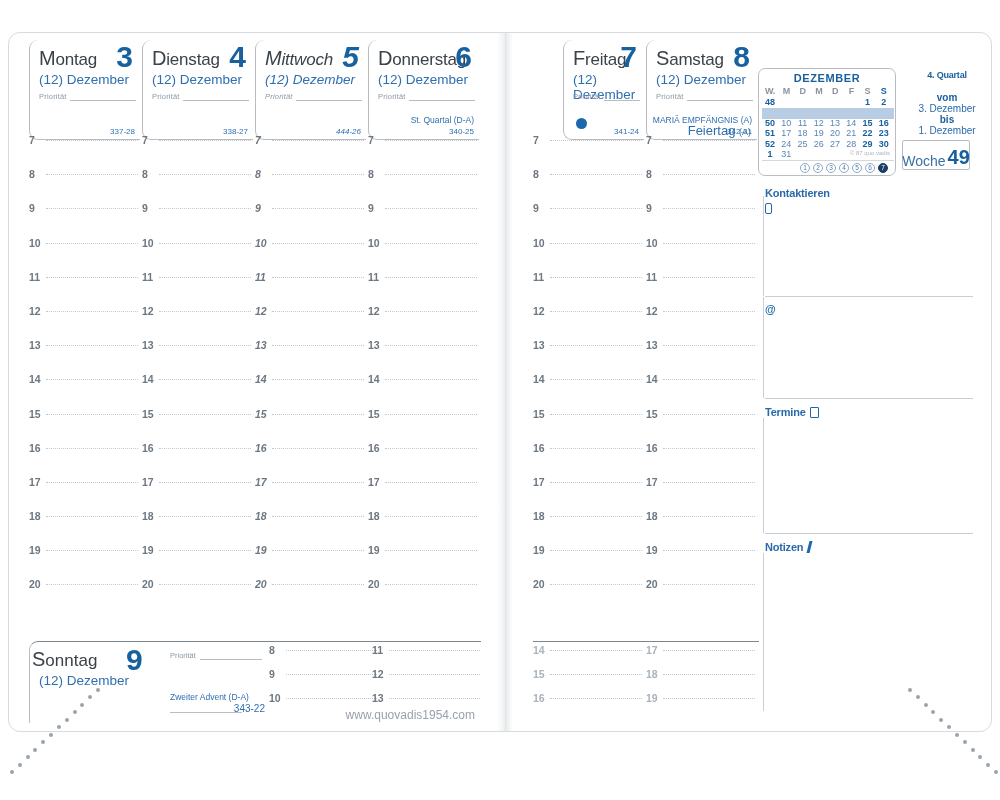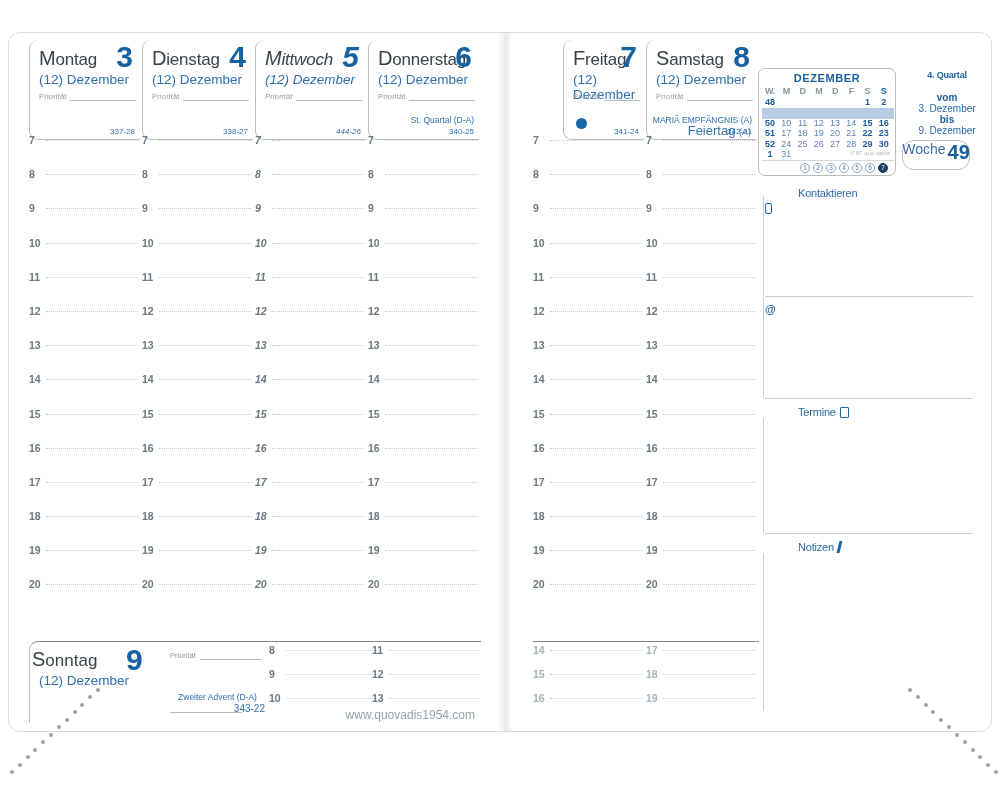--- a/index.html
+++ b/index.html
@@ -101,21 +101,21 @@
     border-top:1px solid #7d858d;
     border-left:1px solid #b9bdc2;
     border-top-left-radius:9px;
   }
   .sunbox .dayname { position:absolute; left:2px; top:6px; font-size:17px; color:#3b4248; }
   .sunbox .dayname .cap { font-size:20px; }
   .sunbox .daynum { position:absolute; left:96px; top:1px; font-size:30px; font-weight:bold; color:#18619f; }
   .sunbox .month { position:absolute; left:9px; top:31px; font-size:13.5px; color:#2f6fb0; }
   .sunbox .prio-label { position:absolute; left:140px; top:9px; font-size:7.5px; color:#8d99a5; }
   .sunbox .prio-line { position:absolute; left:170px; top:17px; width:62px; height:1px; background:#b9bdc2; }
-  .sunbox .saint { position:absolute; left:140px; top:50px; width:95px; text-align:center; font-size:8.5px; color:#2f6fb0; }
+  .sunbox .saint { position:absolute; left:140px; top:50px; width:95px; text-align:left; font-size:8.5px; color:#2f6fb0; }
   .sunbox .daycode { position:absolute; left:140px; top:61px; width:95px; text-align:right; font-size:10px; color:#2f6fb0; }
   .sunbox .sun-line { position:absolute; left:140px; top:70px; width:72px; height:1px; background:#b9bdc2; }
 
   .website {
     position:absolute; right:6px; bottom:1px;
     font-size:12px; color:#97a2ad;
   }
 
   
   .minical {
@@ -150,29 +150,29 @@
   .mdot.on { background:#1a3f66; color:#fff; border-color:#1a3f66; }
 
   
   .qinfo { position:absolute; left:898px; top:70px; width:98px; text-align:center; }
   .qinfo .quartal { font-size:9px; font-weight:bold; color:#19609f; letter-spacing:-.2px; }
   .qinfo .vom { font-size:10px; font-weight:bold; color:#19609f; margin-top:12px; }
   .qinfo .dt  { font-size:10px; color:#2a6aab; }
   .qinfo .bis { font-size:10px; font-weight:bold; color:#19609f; }
   .weekbox {
     position:absolute; left:902px; top:140px; width:68px; height:30px;
-    border:1px solid #b9bdc2; border-radius:12px;
-    display:flex; align-items:flex-start; justify-content:center; gap:2px;
+    border:1px solid #b9bdc2; border-radius:2px;
+    display:flex; align-items:flex-end; justify-content:center; gap:2px;
   }
   .weekbox .wlab { font-size:14px; color:#3b6fa5; }
   .weekbox .wnum { font-size:20px; font-weight:bold; color:#16609f; }
 
   
   .rsec { position:absolute; left:765px; }
-  .rsec .rtitle { font-size:11px; font-weight:normal; color:#2a6aab; letter-spacing:-.2px;margin-left:33px; }
+  .rsec .rtitle { font-size:11px; font-weight:bold; color:#2a6aab; letter-spacing:-.2px; }
   .rsec-body { border-left:1px solid #c9ced3; }
   .rule { position:absolute; left:765px; height:1px; background:#c9ced3; }
   .icon-phone {
     display:inline-block; width:7px; height:11px;
     border:1.3px solid #1b68ad; border-radius:2px; vertical-align:-1px;
   }
   .icon-at { font-size:11px; font-weight:bold; color:#1b68ad; }
   .icon-note {
     display:inline-block; width:9px; height:11px;
     border:1.3px solid #1b68ad; border-radius:1px; vertical-align:-2px;
@@ -718,21 +718,21 @@
       <span class="mdot">6</span>
       <span class="mdot on">7</span>
     </div>
 </div>
 
 <div class="qinfo">
   <div class="quartal">4. Quartal</div>
   <div class="vom">vom</div>
   <div class="dt">3. Dezember</div>
   <div class="bis">bis</div>
-  <div class="dt">9. Dezember</div>
+  <div class="dt">1. Dezember</div>
 </div>
 <div class="weekbox">
   <span class="wlab">Woche</span>
   <span class="wnum">49</span>
 </div>
 
 <div class="rsec" style="top:183px;">
   <span class="rtitle">Kontaktieren</span>
 </div>
 <div style="position:absolute; left:765px; top:199px;"><span class="icon-phone"></span></div>

